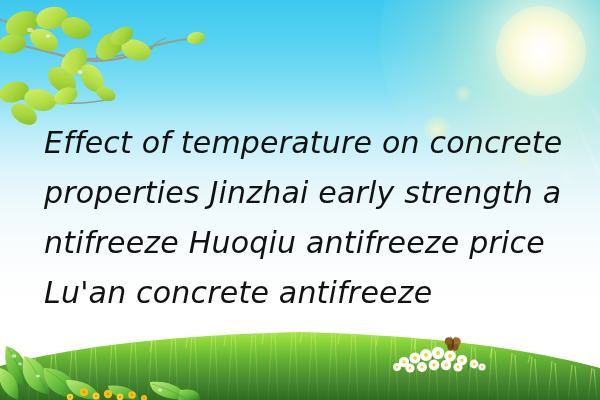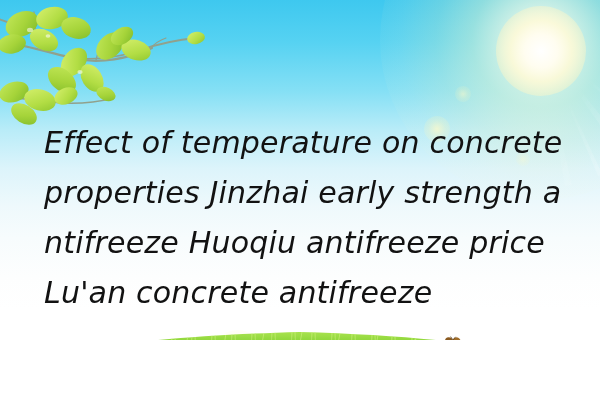--- a/index.html
+++ b/index.html
@@ -7,21 +7,21 @@
     padding: 0;
     background: #ffffff;
   }
   body {
     font-family: "DejaVu Sans", sans-serif;
   }
 
   #banner {
     position: relative;
     width: 600px;
-    height: 340px;
+    height: 400px;
     overflow: hidden;
   }
 
   
   .sky {
     position: absolute;
     left: 0; top: 0;
     width: 600px;
     height: 400px;
     background:

